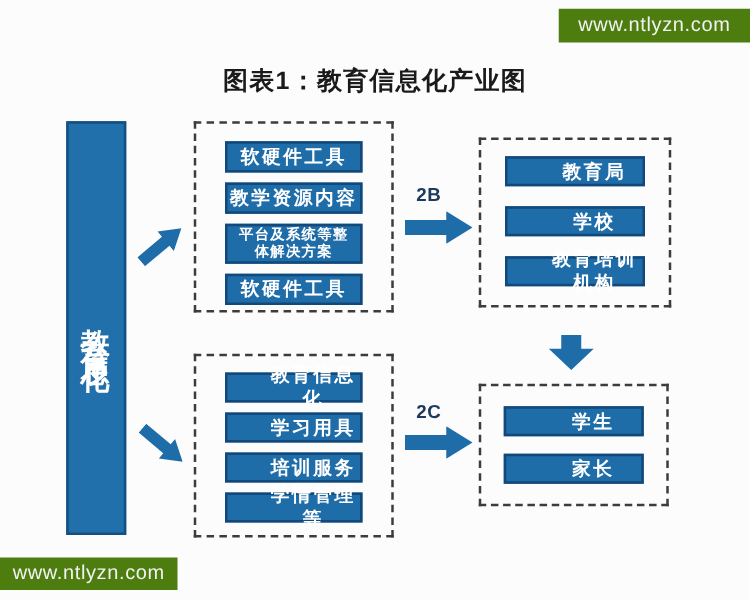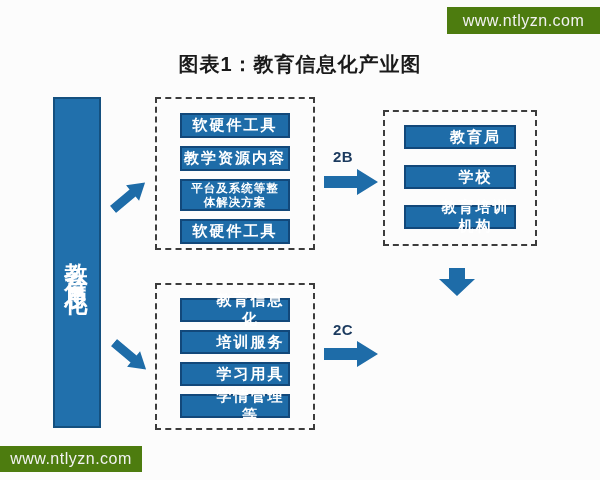--- a/index.html
+++ b/index.html
@@ -158,28 +158,32 @@
   </div>
 
   <div class="arrow arrow-down">
     <svg viewBox="0 0 40 28">
         <polygon points="12,0 28,0 28,11 38,11 20,28 2,11 12,11" fill="#1e6ca8"></polygon>
       </svg>
   </div>
 
   <div class="dashed-box box-bl">
     <div class="bar h24">教育信息化</div>
+    <div class="bar h24">学习用具</div>
     <div class="bar h24">培训服务</div>
-    <div class="bar h24">学习用具</div>
     <div class="bar h24">学情管理等</div>
   </div>
 
   <div class="flow-label lbl-2c">2C</div>
   <div class="arrow arrow-2c">
     <svg viewBox="0 0 54 26">
         <polygon points="0,7 33,7 33,0 54,13 33,26 33,19 0,19" fill="#1e6ca8"></polygon>
       </svg>
   </div>
 
+  <div class="dashed-box box-br">
+    <div class="bar h24">学生</div>
+    <div class="bar h24">家长</div>
+  </div>
 
   <div class="watermark wm-bottom-left">www.ntlyzn.com</div>
 
 </div>
 
 </body></html>

